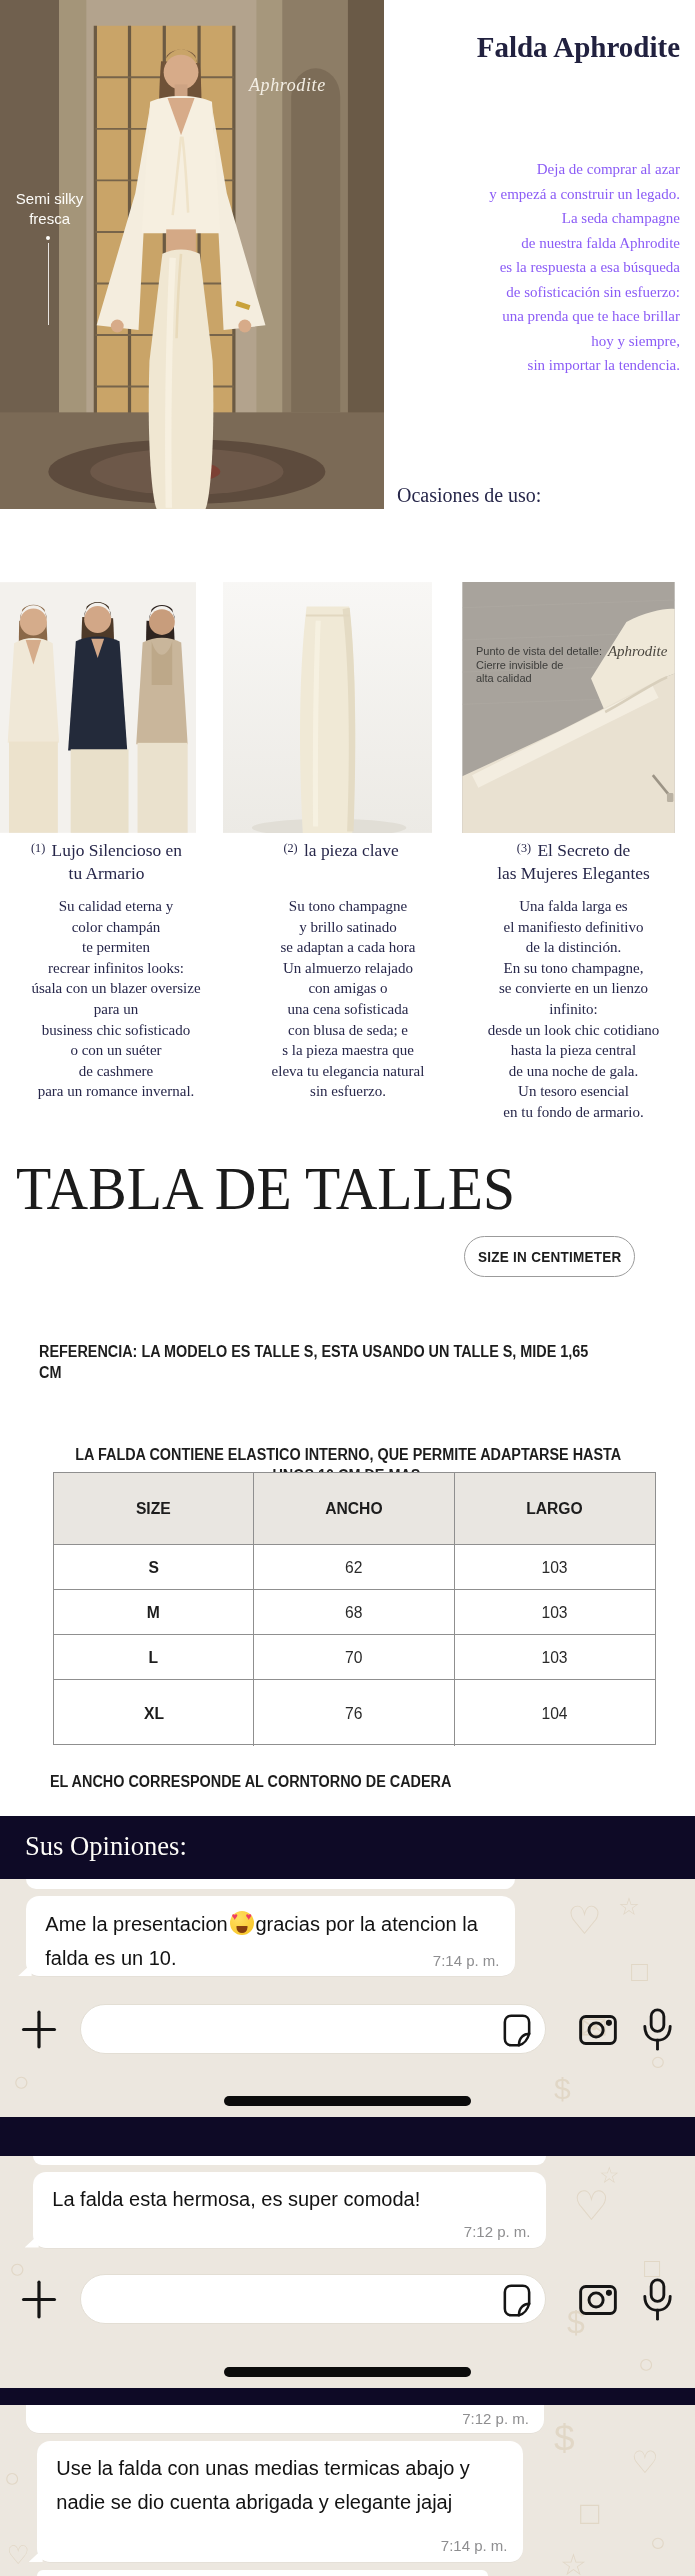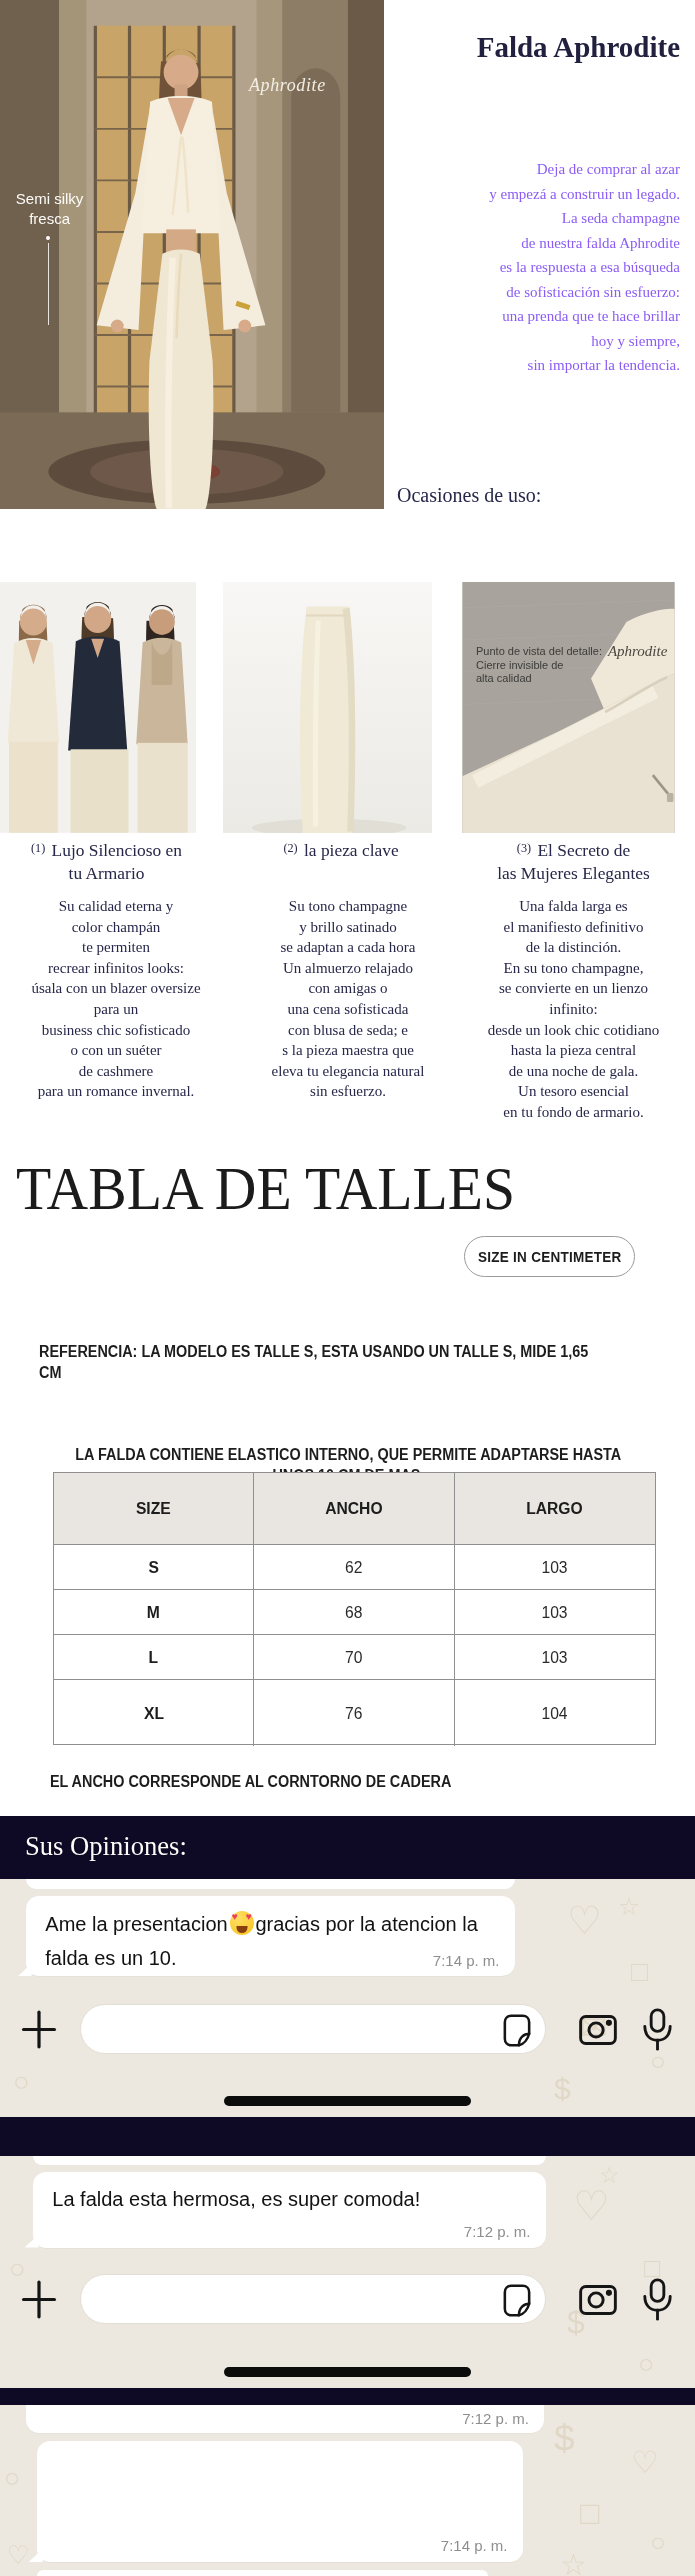--- a/index.html
+++ b/index.html
@@ -490,19 +490,22 @@
       <span style="left:650px;top:122px;font-size:26px;">○</span>
       <span style="left:560px;top:142px;font-size:30px;">☆</span>
       <span style="left:3.9px;top:58px;font-size:27px;">○</span>
       <span style="left:6.4px;top:135px;font-size:26px;">♡</span>
     </div>
     <div class="bubble" style="left:26.4px;top:-9px;width:518px;height:37px;border-radius:0 0 13px 13px;">
       <div class="time" style="bottom:6.4px;">7:12 p. m.</div>
     </div>
     <div class="bubble" style="left:37px;top:36px;width:486px;height:121px;">
       <div class="tail"></div>
+      <div class="msg" style="width:425px;">
+        <span>Use la falda con unas medias termicas abajo y nadie se dio cuenta abrigada y elegante jajaj</span>
+      </div>
       <div class="time">7:14 p. m.</div>
     </div>
     <div class="sliver" style="left:37px;top:165px;width:451px;height:6.4px;border-radius:13px 13px 0 0;"></div>
   </div>
 
 </div>
 
 
 </body></html>

